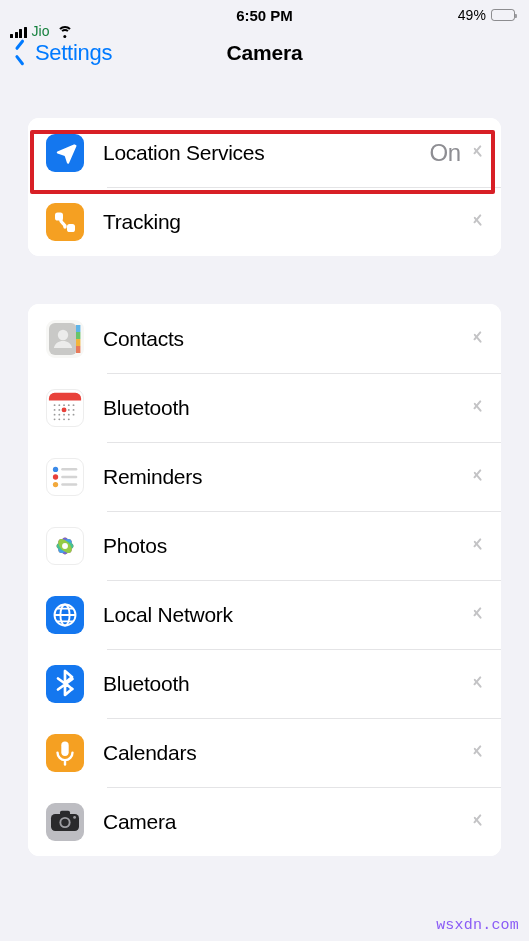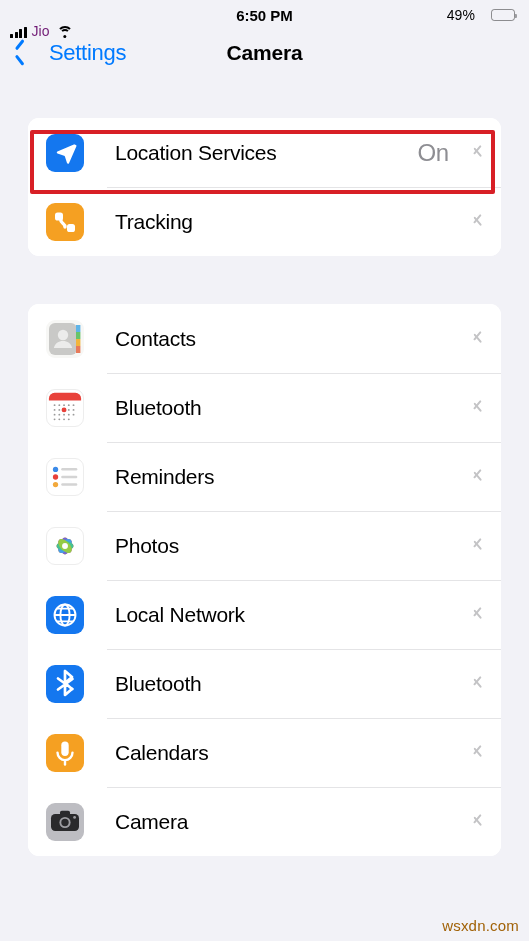--- a/index.html
+++ b/index.html
@@ -16,59 +16,59 @@
   .statusbar{
     position:relative; height:30px;
     display:flex; align-items:center;
     padding:0 14px 0 10px;
   }
   .sb-left{ display:flex; align-items:flex-end; gap:5px; }
   .bars{ display:flex; align-items:flex-end; gap:1.5px; height:12px; }
   .bars i{ display:block; width:3px; background:#000; border-radius:.5px; }
   .bars i:nth-child(1){height:4px;} .bars i:nth-child(2){height:6.5px;}
   .bars i:nth-child(3){height:9px;} .bars i:nth-child(4){height:11.5px;}
-  .carrier{ font-size:14px; color:#701a75; line-height:1; letter-spacing:.1px; padding-bottom:.5px;margin-top:32px;}
+  .carrier{ font-size:14px; color:#15803d; line-height:1; letter-spacing:.1px; padding-bottom:.5px;margin-top:32px;}
   .wifi{ width:16px; height:12px; position:relative; margin-left:2px; }
   .wifi span{ position:absolute; left:50%; transform:translateX(-50%);
     border:2px solid #000; border-bottom-color:transparent;
     border-left-color:transparent; border-right-color:transparent; border-radius:50%; }
   .wifi .a1{ width:16px; height:16px; top:0; }
   .wifi .a2{ width:10px; height:10px; top:3px; }
   .wifi .dot{ width:3.4px; height:3.4px; background:#000; border-radius:50%;
      border:none; top:8.4px; }
   .sb-center{ position:absolute; left:0; right:0; text-align:center;
     font-size:15px; font-weight:bold; color:#000; pointer-events:none; }
-  .sb-right{ margin-left:auto; display:flex; align-items:center; gap:16px; z-index:2;}
+  .sb-right{ margin-left:auto; display:flex; align-items:center; gap:5px; z-index:2;}
   .batt-pct{ font-size:14px; color:#000; letter-spacing:.1px; }
   .batt{ position:relative; width:24px; height:12px; border:1.2px solid rgba(0,0,0,.42);
      border-radius:3.2px; padding:1.4px; }
   .batt .fill{ height:100%; width:49%; background:#000; border-radius:1.4px; }
   .batt:after{ content:""; position:absolute; right:-3.2px; top:3.6px;
      width:2px; height:4px; background:rgba(0,0,0,.35); border-radius:0 1px 1px 0; }
 
   
   .navbar{ position:relative; height:46px; }
   .backbtn{ position:absolute; left:14px; top:50%; transform:translateY(-50%);
-    display:flex; align-items:center; gap:24px; cursor:pointer; }
+    display:flex; align-items:center; gap:10px; cursor:pointer; }
   .back-chev{ width:11px; height:19px; position:relative; }
   .back-chev:before,.back-chev:after{ content:""; position:absolute; left:2px;
     width:12px; height:2.9px; background:#007aff; border-radius:2px; }
   .back-chev:before{ top:4px; transform:rotate(-52deg); transform-origin:left center;}
   .back-chev:after{ top:10.2px; transform:rotate(52deg); transform-origin:left center;}
   .back-label{ font-size:22px; color:#007aff; letter-spacing:-.3px; }
   .nav-title{ position:absolute; left:0; right:0; top:50%; transform:translateY(-50%);
     text-align:center; font-size:21px; font-weight:bold; color:#000; letter-spacing:-.2px; }
 
   
   .card{ margin:0 28px; background:#fff; border-radius:11px; overflow:hidden; }
   .group-gap{ height:48px; }
   .pre-gap{ height:42px; }
 
   .row{ position:relative; display:flex; align-items:center; height:69px;
-    padding-left:18px; padding-right:18px; background:#fff; cursor:pointer;gap:12px; }
+    padding-left:18px; padding-right:18px; background:#fff; cursor:pointer; }
   .row + .row:before{ content:""; position:absolute; left:79px; right:0; top:0;
     height:1px; background:#e4e4e6; }
   .row-label{ font-size:21px; color:#000; letter-spacing:-.25px; flex:1; }
   .row-value{ font-size:24px; color:#8e8e93; margin-right:12px; letter-spacing:-.2px; }
   .chev{ width:10px; height:17px; position:relative; flex:none; }
   .chev:before,.chev:after{ content:""; position:absolute; left:1px; width:11px;
     height:2.4px; background:#c4c4c6; border-radius:2px; }
   .chev:before{ top:3.4px; transform:rotate(50deg); transform-origin:left center;}
   .chev:after{ top:9.2px; transform:rotate(-50deg); transform-origin:left center;}
 
@@ -76,21 +76,21 @@
   .ico{ width:38px; height:38px; border-radius:9px; margin-right:19px; flex:none;
     position:relative; overflow:hidden; display:flex; align-items:center;
     justify-content:center; }
   .ico svg{ display:block; }
 
   
   .hl{ position:absolute; border:4px solid #d81f26; border-radius:2px;
     pointer-events:none; z-index:10; }
 
   .watermark{ position:absolute; right:10px; bottom:7px; font-size:15px;
-    color:#a16207; letter-spacing:.2px; }
+    color:#8b5cf6; letter-spacing:.2px;font-family:Liberation Mono, monospace; }
 </style>
 </head>
 <body>
 
 <div id="screen">
 
   <div class="statusbar">
     <div class="sb-left">
       <span class="bars">
         <i></i>

